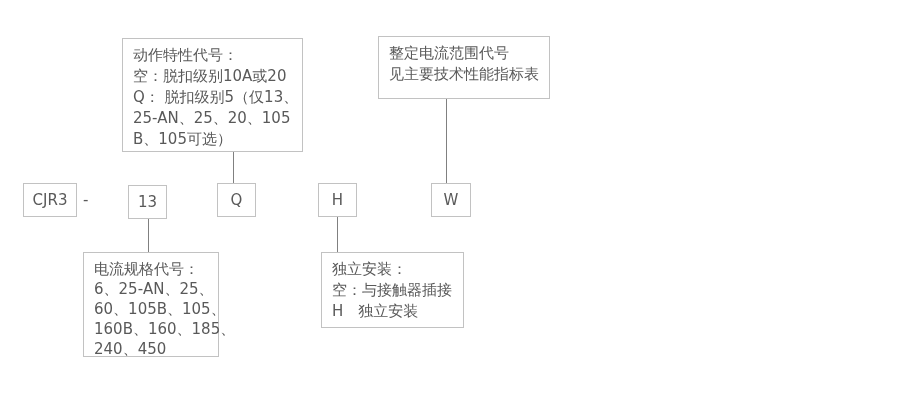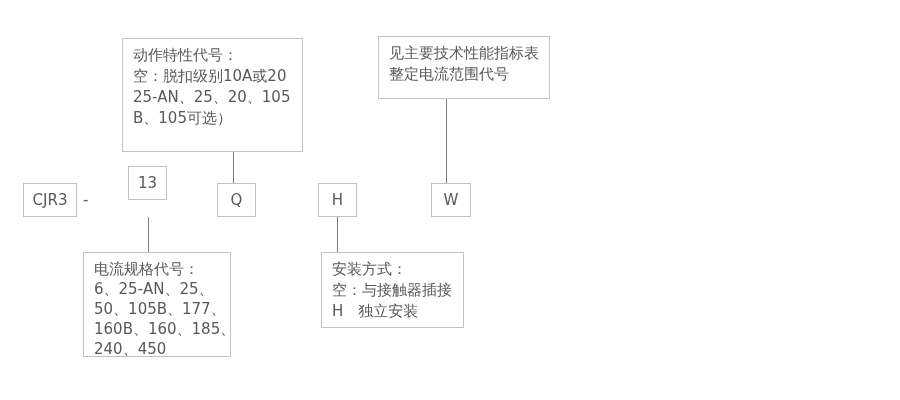--- a/index.html
+++ b/index.html
@@ -31,58 +31,59 @@
 <div class="canvas">
 
   <div class="vline" style="left:233px; top:152px; height:31px"></div>
   <div class="vline" style="left:446px; top:99px; height:84px"></div>
   <div class="vline" style="left:148px; top:217px; height:35px"></div>
   <div class="vline" style="left:337px; top:217px; height:35px"></div>
 
   <div class="box callout" style="left:122px; top:38px; width:181px; height:114px">
     <div class="cl-line">动作特性代号：</div>
     <div class="cl-line">空：脱扣级别10A或20</div>
+    <div class="cl-line">Q： 脱扣级别5（仅13、</div>
     <div class="cl-line">25-AN、25、20、105</div>
     <div class="cl-line">B、105可选）</div>
   </div>
 
   <div class="box callout" style="left:378px; top:36px; width:172px; height:63px">
+    <div class="cl-line">整定电流范围代号</div>
     <div class="cl-line">见主要技术性能指标表</div>
-    <div class="cl-line">整定电流范围代号</div>
   </div>
 
   <div class="box code" style="left:23px; top:183px; width:54px; height:34px">
     <span>CJR3</span>
   </div>
 
   <div class="dash" style="left:83px; top:183px; height:34px">-</div>
 
-  <div class="box code" style="left:128px; top:166px; width:39px; height:34px">
+  <div class="box code" style="left:128px; top:185px; width:39px; height:34px">
     <span>13</span>
   </div>
 
   <div class="box code" style="left:217px; top:183px; width:39px; height:34px">
     <span>Q</span>
   </div>
 
   <div class="box code" style="left:318px; top:183px; width:39px; height:34px">
     <span>H</span>
   </div>
 
   <div class="box code" style="left:431px; top:183px; width:40px; height:34px">
     <span>W</span>
   </div>
 
-  <div class="box callout tight" style="left:83px; top:252px; width:148px; height:105px">
+  <div class="box callout tight" style="left:83px; top:252px; width:136px; height:105px">
     <div class="cl-line">电流规格代号：</div>
     <div class="cl-line">6、25-AN、25、</div>
-    <div class="cl-line">50、105B、177、</div>
+    <div class="cl-line">60、105B、105、</div>
     <div class="cl-line">160B、160、185、</div>
     <div class="cl-line">240、450</div>
   </div>
 
   <div class="box callout" style="left:321px; top:252px; width:143px; height:76px">
-    <div class="cl-line">安装方式：</div>
+    <div class="cl-line">独立安装：</div>
     <div class="cl-line">空：与接触器插接</div>
     <div class="cl-line">H　独立安装</div>
   </div>
 
 </div>
 
 </body></html>

